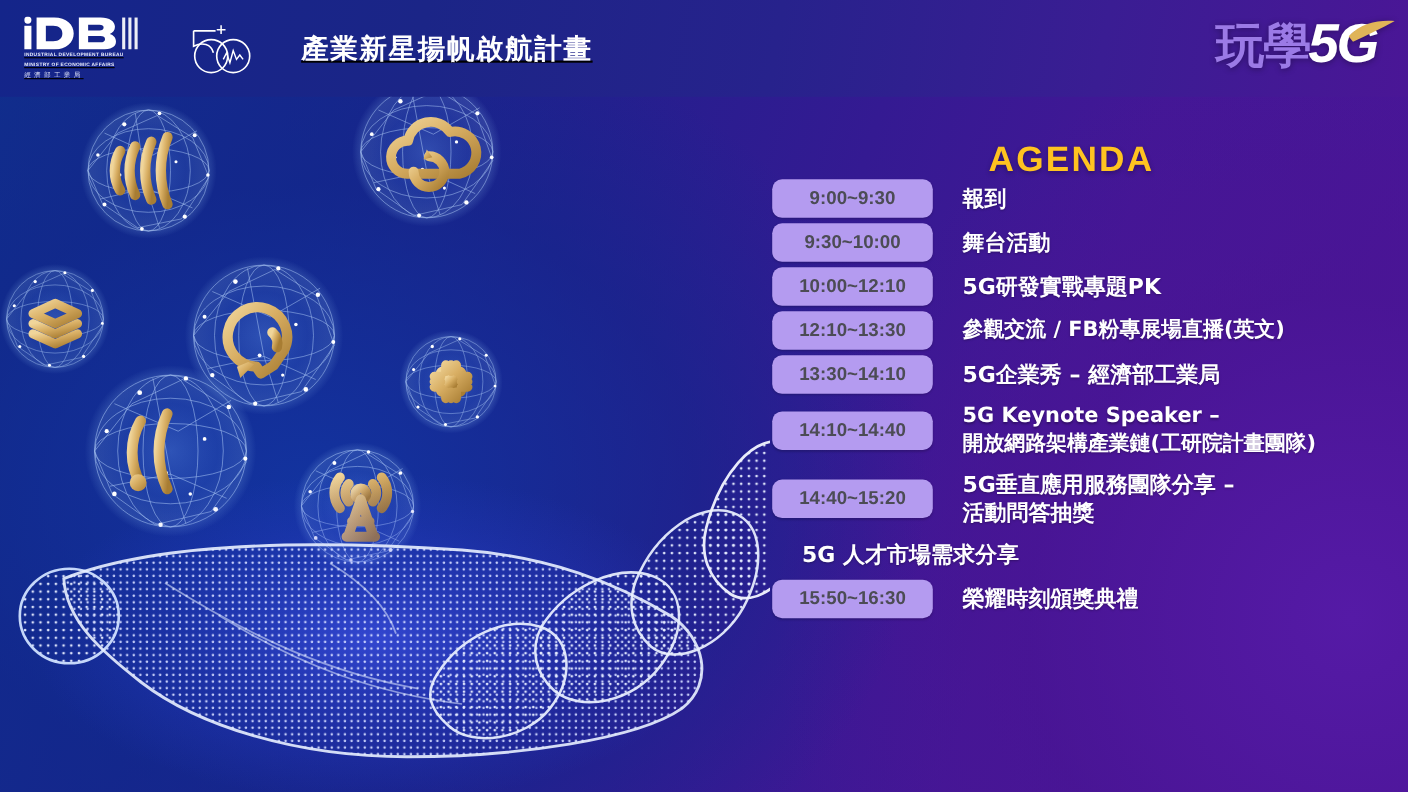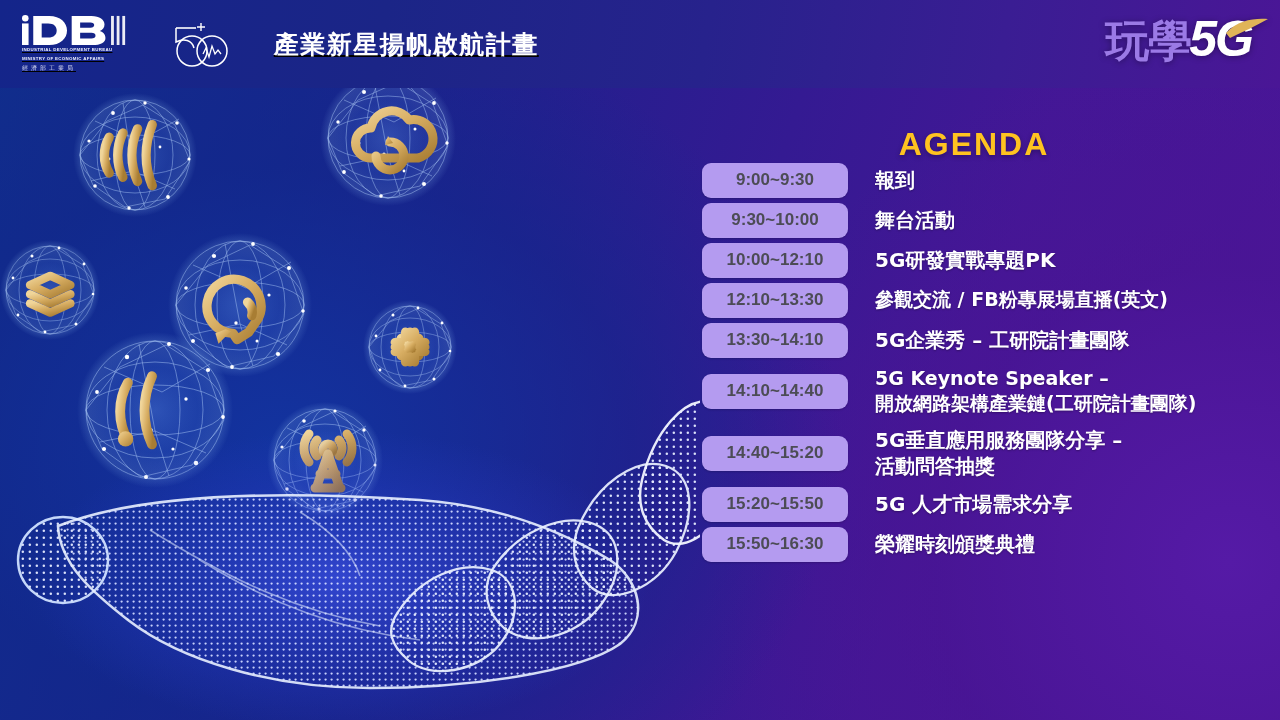--- a/index.html
+++ b/index.html
@@ -450,34 +450,33 @@
     <div class="row">
       <div class="badge">10:00~12:10</div>
       <div class="desc">5G研發實戰專題PK</div>
     </div>
     <div class="row">
       <div class="badge">12:10~13:30</div>
       <div class="desc sm">參觀交流 / FB粉專展場直播(英文)</div>
     </div>
     <div class="row">
       <div class="badge">13:30~14:10</div>
-      <div class="desc">5G企業秀 – 工研院計畫團隊</div>
+      <div class="desc">5G企業秀 – 經濟部工業局</div>
     </div>
     <div class="row tall">
       <div class="badge">14:10~14:40</div>
       <div class="desc sm">5G  Keynote Speaker –
 開放網路架構產業鏈(工研院計畫團隊)</div>
     </div>
     <div class="row tall">
       <div class="badge">14:40~15:20</div>
       <div class="desc">5G垂直應用服務團隊分享 –
 活動問答抽獎</div>
     </div>
     <div class="row">
-      <div class="badge">15:20~15:50</div>
       <div class="desc">5G 人才市場需求分享</div>
     </div>
     <div class="row">
       <div class="badge">15:50~16:30</div>
       <div class="desc">榮耀時刻頒獎典禮</div>
     </div>
   </div>
 
 </div>
 

